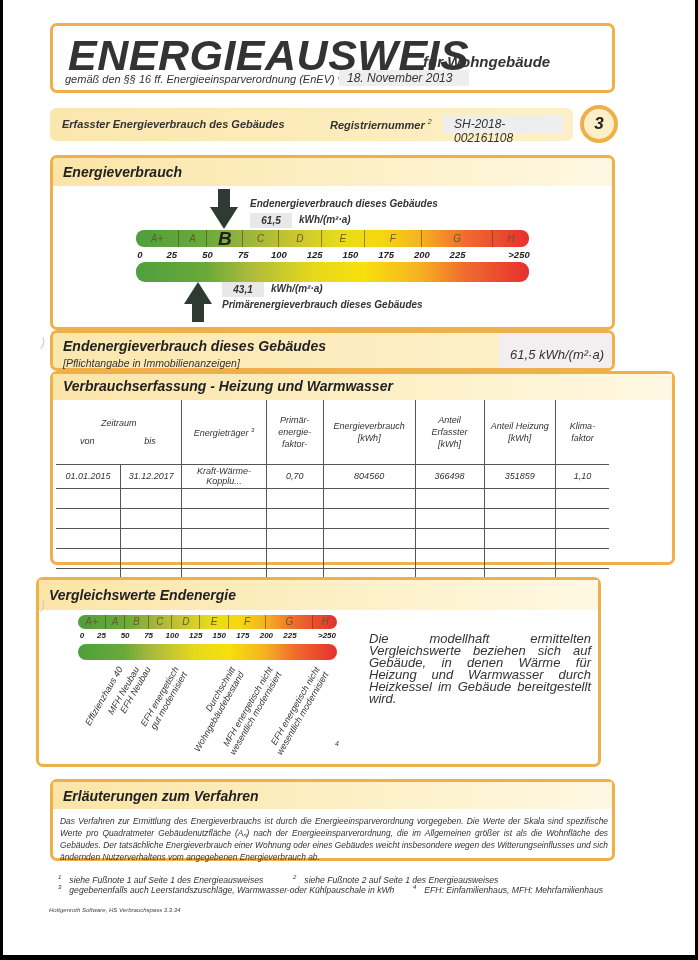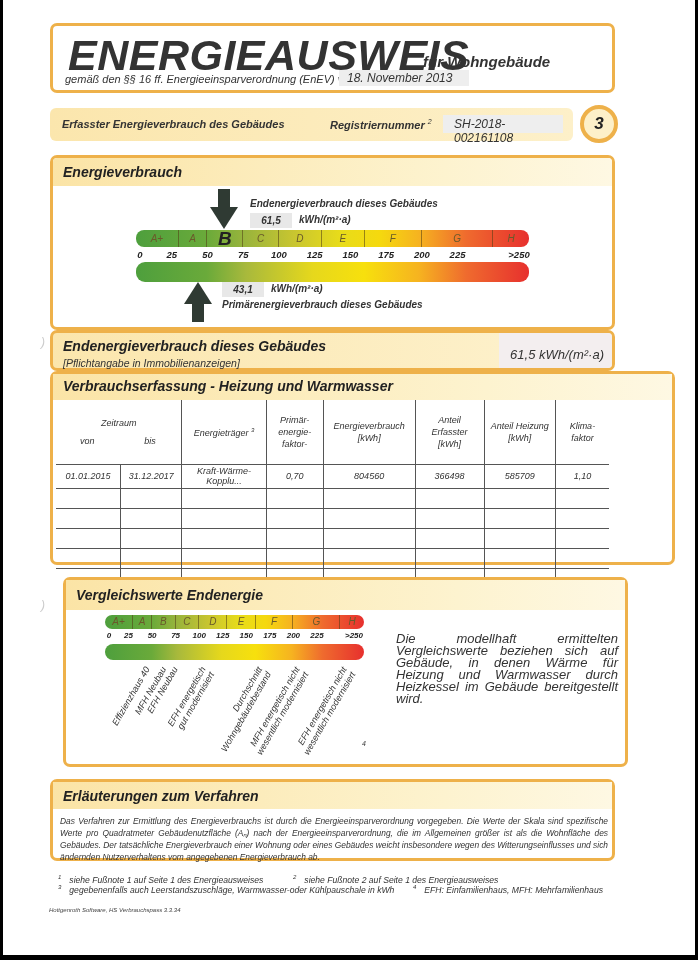--- a/index.html
+++ b/index.html
@@ -49,21 +49,21 @@
   table.vt { position: absolute; left: 3px; top: 26px; width: 553px; border-collapse: collapse; font-size: 9px; color: #333; }
   table.vt th, table.vt td { border: 1px solid #555; text-align: center; font-weight: normal; }
   table.vt th { border-top: none; height: 64px; vertical-align: middle; line-height: 12px; }
   table.vt td { height: 20px; }
   table.vt tr.first td { height: 24px; }
   table.vt th:first-child, table.vt td:first-child { border-left: none; }
   table.vt th:last-child, table.vt td:last-child { border-right: none; }
   table.vt tr:last-child td { border-bottom: none; }
   .zt { display: block; }
 
-  .ver-box { left: 60px; top: 577px; width: 565px; height: 190px; }
+  .ver-box { left: 33px; top: 577px; width: 565px; height: 190px; }
   .ver-box .hdr-band { position: absolute; left: 0; top: 0; right: 0; height: 30px; }
   .ver-text { position: absolute; left: 330px; top: 53px; width: 222px; font-size: 13px; line-height: 12px; color: #333; text-align: justify; }
   .rot { position: absolute; font-size: 9px; color: #333; transform-origin: right top; transform: rotate(-60deg); white-space: nowrap; text-align: right; line-height: 10px; }
   .fn4 { position: absolute; left: 296px; top: 160px; font-size: 7px; color: #333; }
 
   .erl-box { left: 47px; top: 779px; width: 565px; height: 82px; }
   .erl-box .hdr-band { position: absolute; left: 0; top: 0; right: 0; height: 27px; }
   .erl-text { position: absolute; left: 7px; top: 33px; width: 548px; font-size: 8.4px; line-height: 12px; color: #333; text-align: justify; }
 
   .footnotes { position: absolute; left: 55px; top: 872px; font-size: 8.6px; color: #333; line-height: 11px; }
@@ -193,21 +193,21 @@
         </tr>
       </thead>
       <tbody id="vtbody">
           <tr class="first">
             <td>01.01.2015</td>
             <td>31.12.2017</td>
             <td>Kraft-Wärme-Kopplu...</td>
             <td>0,70</td>
             <td>804560</td>
             <td>366498</td>
-            <td>585709</td>
+            <td>351859</td>
             <td>1,10</td>
           </tr>
           <tr>
             <td></td>
             <td></td>
             <td></td>
             <td></td>
             <td></td>
             <td></td>
             <td></td>

